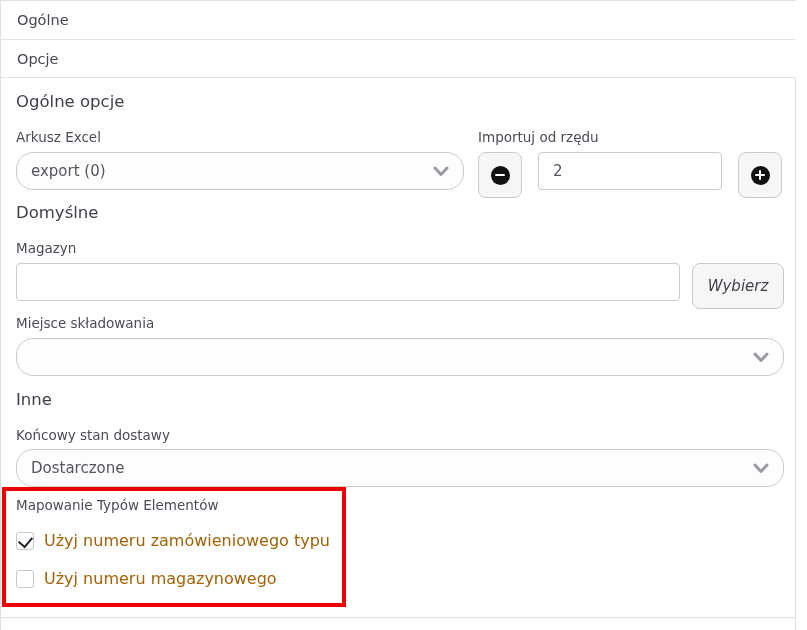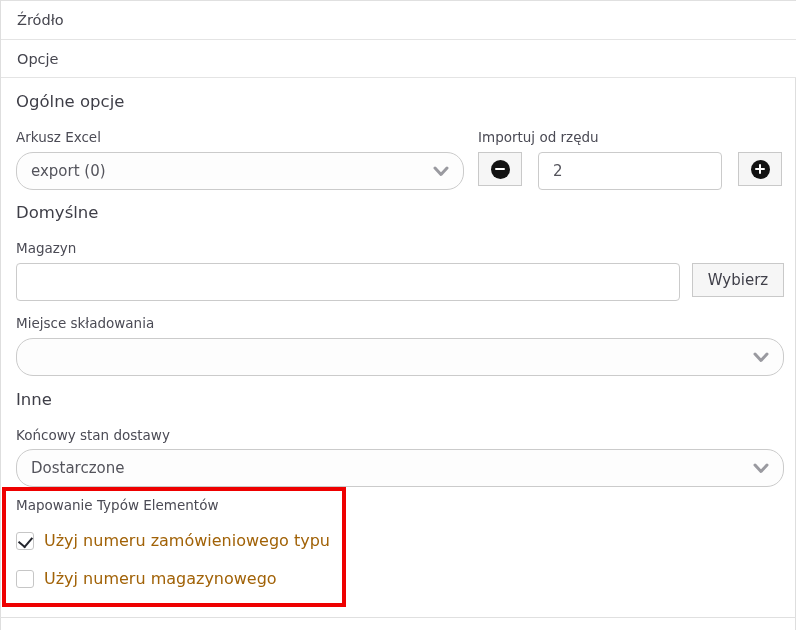--- a/index.html
+++ b/index.html
@@ -43,26 +43,27 @@
   .select .value { flex:1; white-space:nowrap; overflow:hidden; }
   .chev { flex:0 0 auto; margin-left:8px; display:flex; align-items:center; }
   input.textbox-input {
     position:absolute; height:38px;
     border:1px solid #cbcbcb; border-radius:4px;
     background:#fff; padding:0 14px;
     font-size:15px; color:#54545c;
     font-family:inherit; outline:none;
   }
   .btn {
-    position:absolute; height:34px;
-    border:1px solid #c9c9c9; border-radius:0;
+    position:absolute; height:46px;
+    border:1px solid #c9c9c9; border-radius:8px;
     background:#f6f6f6;
     display:flex; align-items:center; justify-content:center;
     font-size:15px; color:#3f3f49;
     cursor:pointer;
+    font-style:italic;
   }
   .circle-icon {
     width:19px; height:19px; border-radius:50%;
     background:#121212; position:relative; display:inline-block;
   }
   .circle-icon::before {
     content:""; position:absolute; left:4.5px; top:8.2px;
     width:10px; height:2.6px; background:#fff; border-radius:1px;
   }
   .circle-icon.plus::after {
@@ -97,21 +98,21 @@
 </head>
 <body>
 
 <div class="panel">
 
   <div class="hline" style="top:0; width:796px;"></div>
   <div class="vline" style="left:0; height:630px;"></div>
   <div class="vline" style="left:795px; height:630px;"></div>
 
   <div class="accordion-header" style="top:1px; height:39px; right:11px;">
-    <span>Źródło</span>
+    <span>Ogólne</span>
   </div>
   <div class="accordion-header" style="top:40px; height:38px; right:11px;text-align:right;">
     <span>Opcje</span>
   </div>
 
   <div class="section-heading" style="top:92px;">Ogólne opcje</div>
 
   <div class="field-label" style="left:16px; top:129px;">Arkusz Excel</div>
   <div class="control select" style="left:16px; top:152px; width:448px;">
     <span class="value">export (0)</span>

